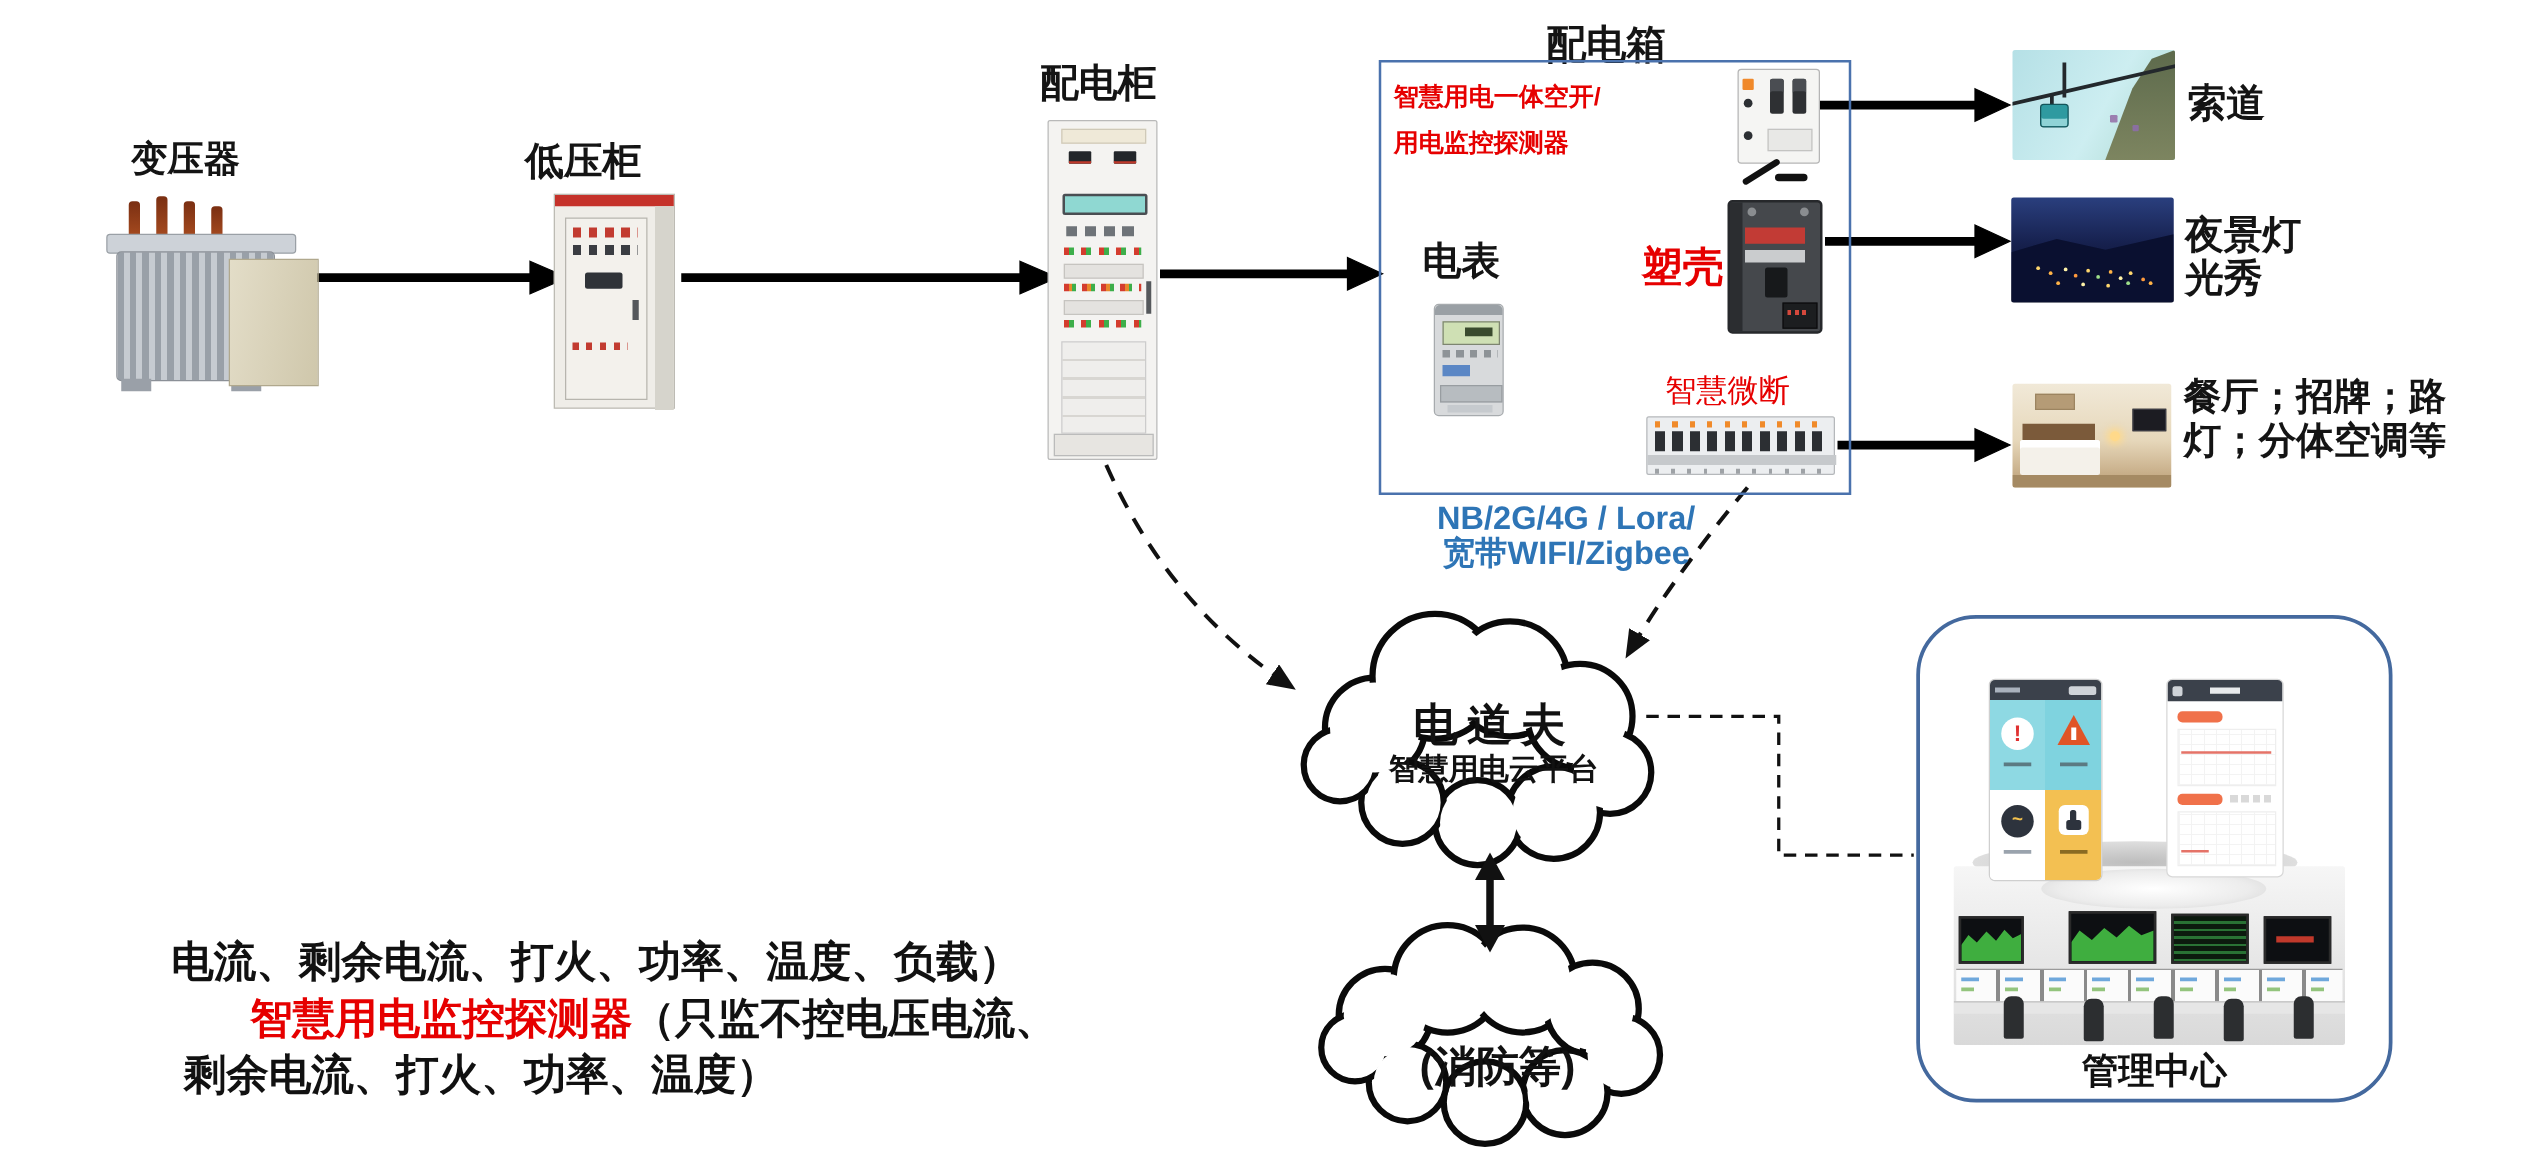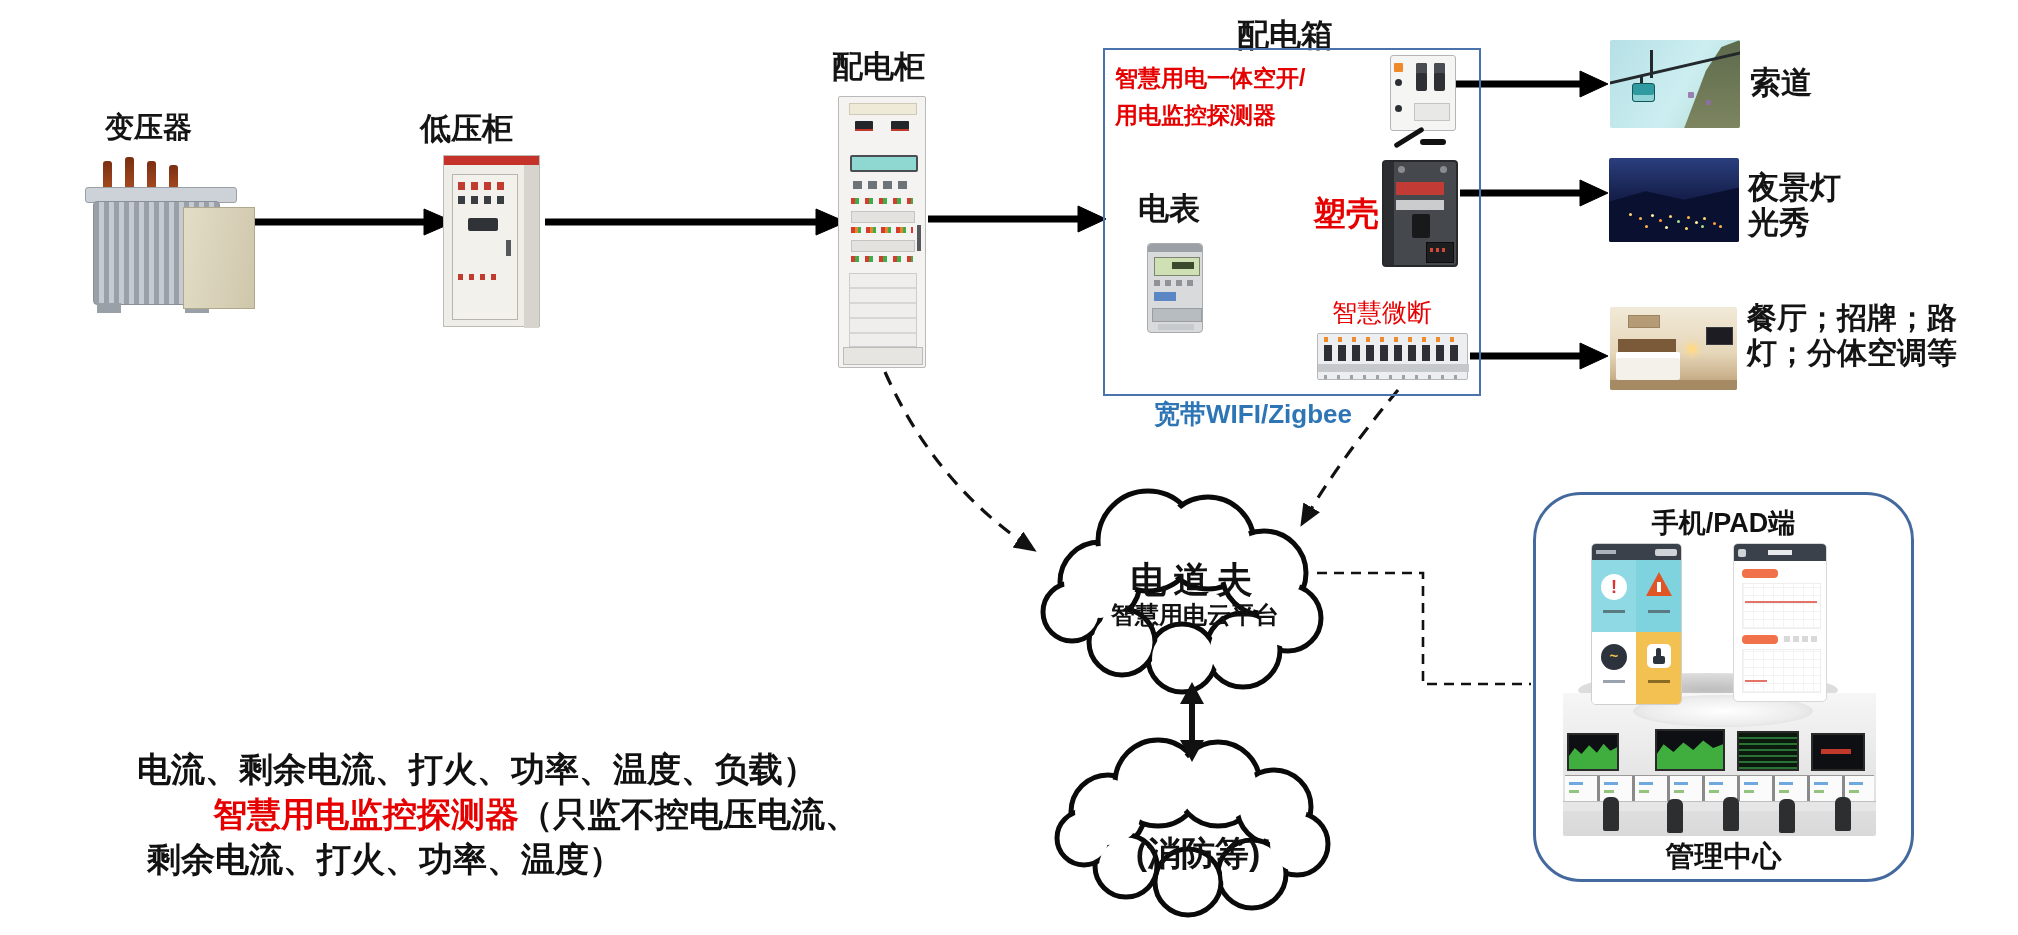--- a/index.html
+++ b/index.html
@@ -156,21 +156,21 @@
     <div class="abs" style="left:12px;top:159px;width:62px;height:6px;background:repeating-linear-gradient(90deg,#d43c2e 0 4px,#3dae4a 4px 8px,transparent 8px 14px);"></div>
     <div class="abs" style="left:10px;top:176px;width:66px;height:72px;background:repeating-linear-gradient(180deg,#efeeec 0 13px,#d8d6d2 13px 15px);border:1px solid #ccc;"></div>
     <div class="abs" style="left:4px;bottom:2px;width:78px;height:16px;background:#e7e5e1;border:1px solid #bbb;"></div>
     <div class="abs" style="right:4px;top:128px;width:4px;height:26px;background:#55585c;"></div>
   </div>
 
   <div class="abs z2 lbl" style="left:1237px;top:14px;font-size:32px;">配电箱</div>
 
   <div class="abs z2 distbox" style="left:1103px;top:48px;width:374px;height:344px;"></div>
 
-  <div class="abs z2 red" style="left:1115px;top:60px;width:290px;font-size:23px;font-weight:700;line-height:37px;">
+  <div class="abs z2 red" style="left:1115px;top:60px;width:290px;font-size:20px;font-weight:700;line-height:37px;">
     <div>智慧用电一体空开/</div>
     <div>用电监控探测器</div>
   </div>
 
   <div class="abs z2 device" style="left:1390px;top:55px;width:64px;height:95px;">
     <div class="abs" style="left:0;top:0;width:64px;height:74px;background:#f5f5f3;border:1px solid #b5b5b5;border-radius:3px;"></div>
     <div class="abs" style="left:4px;top:8px;width:9px;height:9px;background:#f0892a;border-radius:1px;"></div>
     <div class="abs" style="left:5px;top:24px;width:7px;height:7px;background:#2c2f33;border-radius:50%;"></div>
     <div class="abs" style="left:5px;top:50px;width:7px;height:7px;background:#2c2f33;border-radius:50%;"></div>
     <div class="abs" style="left:26px;top:8px;width:11px;height:28px;background:#2e3033;border-radius:2px;box-shadow:inset 0 10px 0 #4a4d52;"></div>
@@ -208,20 +208,21 @@
   <div class="abs z2 red" style="left:1332px;top:296px;font-size:25px;font-weight:400;">智慧微断</div>
 
   <div class="abs z2 device" style="left:1317px;top:333px;width:151px;height:47px;background:#eceef0;border:1px solid #b5b8bb;border-radius:2px;">
     <div class="abs" style="left:6px;top:3px;width:139px;height:5px;background:repeating-linear-gradient(90deg,#f08a2a 0 4px,transparent 4px 14px);"></div>
     <div class="abs" style="left:6px;top:11px;width:139px;height:16px;background:repeating-linear-gradient(90deg,#2c2f33 0 8px,transparent 8px 14px);"></div>
     <div class="abs" style="left:0px;top:30px;width:151px;height:8px;background:#c6c9cc;"></div>
     <div class="abs" style="left:6px;top:41px;width:139px;height:4px;background:repeating-linear-gradient(90deg,#9ea2a6 0 3px,transparent 3px 13px);"></div>
   </div>
 
   <div class="abs z2 center blue" style="left:1103px;top:400px;width:300px;font-size:26px;font-weight:600;line-height:28px;">
+    <div>NB/2G/4G / Lora/</div>
     <div>宽带WIFI/Zigbee</div>
   </div>
 
   <div class="abs z2 photo" style="left:1610px;top:40px;width:130px;height:88px;background:linear-gradient(120deg,#b5e0e6 0%,#cdeef1 55%,#a9d6cd 100%);">
     <div class="abs" style="right:0;top:0;width:62px;height:88px;background:linear-gradient(#5d6a4c,#7d8560);clip-path:polygon(100% 0,100% 100%,10% 100%,45% 35%,70% 8%);"></div>
     <div class="abs" style="left:-8px;top:26px;width:150px;height:3px;background:#23282c;transform:rotate(-13deg);"></div>
     <div class="abs" style="left:40px;top:10px;width:3px;height:28px;background:#23282c;"></div>
     <div class="abs" style="left:30px;top:36px;width:3px;height:8px;background:#23282c;"></div>
     <div class="abs" style="left:22px;top:43px;width:21px;height:17px;background:#2f9aa0;border:1px solid #14555a;border-radius:3px;box-shadow:inset 0 -6px 0 #8fd3d6;"></div>
     <div class="abs" style="left:78px;top:52px;width:6px;height:6px;background:#9b7fb0;border-radius:1px;"></div>
@@ -250,21 +251,20 @@
     <div>餐厅；招牌；路</div>
     <div>灯；分体空调等</div>
   </div>
 
   <div class="abs z2 center" style="left:1085px;top:556px;width:220px;font-size:36px;font-weight:700;letter-spacing:7px;">电道夫</div>
   <div class="abs z2 center" style="left:1080px;top:599px;width:230px;font-size:24px;font-weight:700;">智慧用电云平台</div>
 
   <div class="abs z2 center" style="left:1078px;top:831px;width:240px;font-size:34px;font-weight:700;">(消防等)</div>
 
   <div class="abs z2 panel" style="left:1533px;top:492px;width:375px;height:384px;">
-    <div class="abs center" style="left:0;top:10px;width:100%;font-size:27px;font-weight:700;">手机/PAD端</div>
 
     <div class="abs" style="left:42px;top:178px;width:260px;height:34px;border-radius:50%;background:radial-gradient(#bdbdbd,#dedede 70%,#f2f2f2);"></div>
 
     <div class="abs photo" style="left:27px;top:198px;width:313px;height:143px;background:linear-gradient(#f6f6f6,#d9d9d9);">
       <div class="abs" style="left:70px;top:2px;width:180px;height:32px;border-radius:50%;background:radial-gradient(#ffffff,#ececec 60%,#cfcfcf 100%);"></div>
       <div class="abs" style="left:4px;top:40px;width:48px;height:34px;background:#0d0f12;border:2px solid #2a2a2a;">
         <div class="abs" style="left:0;bottom:0;width:100%;height:100%;background:#3fae3f;clip-path:polygon(0 62%,12% 38%,26% 56%,42% 30%,58% 52%,72% 26%,86% 46%,100% 36%,100% 100%,0 100%);"></div>
       </div>
       <div class="abs" style="left:92px;top:36px;width:66px;height:38px;background:#0d0f12;border:2px solid #2a2a2a;">
         <div class="abs" style="left:0;bottom:0;width:100%;height:100%;background:#3fae3f;clip-path:polygon(0 60%,10% 35%,25% 55%,40% 30%,55% 50%,70% 25%,85% 45%,100% 35%,100% 100%,0 100%);"></div>
@@ -325,18 +325,18 @@
       <div class="abs" style="left:50px;top:92px;width:35px;height:6px;background:repeating-linear-gradient(90deg,#d9d9d9 0 6px,transparent 6px 9px);"></div>
       <div class="abs" style="left:8px;top:105px;width:77px;height:42px;border:1px solid #eee;background:repeating-linear-gradient(90deg,#f3f3f3 0 1px,transparent 1px 10px),repeating-linear-gradient(0deg,#f3f3f3 0 1px,transparent 1px 8px);">
         <div class="abs" style="left:2px;top:30px;width:22px;height:2px;background:#e57368;"></div>
       </div>
     </div>
 
     <div class="abs center" style="left:0;top:342px;width:100%;font-size:29px;font-weight:700;">管理中心</div>
   </div>
 
   <div class="abs z2 noteline" style="left:137px;top:747px;">电流、剩余电流、打火、功率、温度、负载）</div>
-  <div class="abs z2 noteline" style="left:213px;top:792px;">
+  <div class="abs z2 noteline" style="left:200px;top:792px;">
     <span class="red">智慧用电监控探测器</span><span>（只监不控电压电流、</span>
   </div>
   <div class="abs z2 noteline" style="left:147px;top:837px;">剩余电流、打火、功率、温度）</div>
 
 </div>
 
 </body></html>

